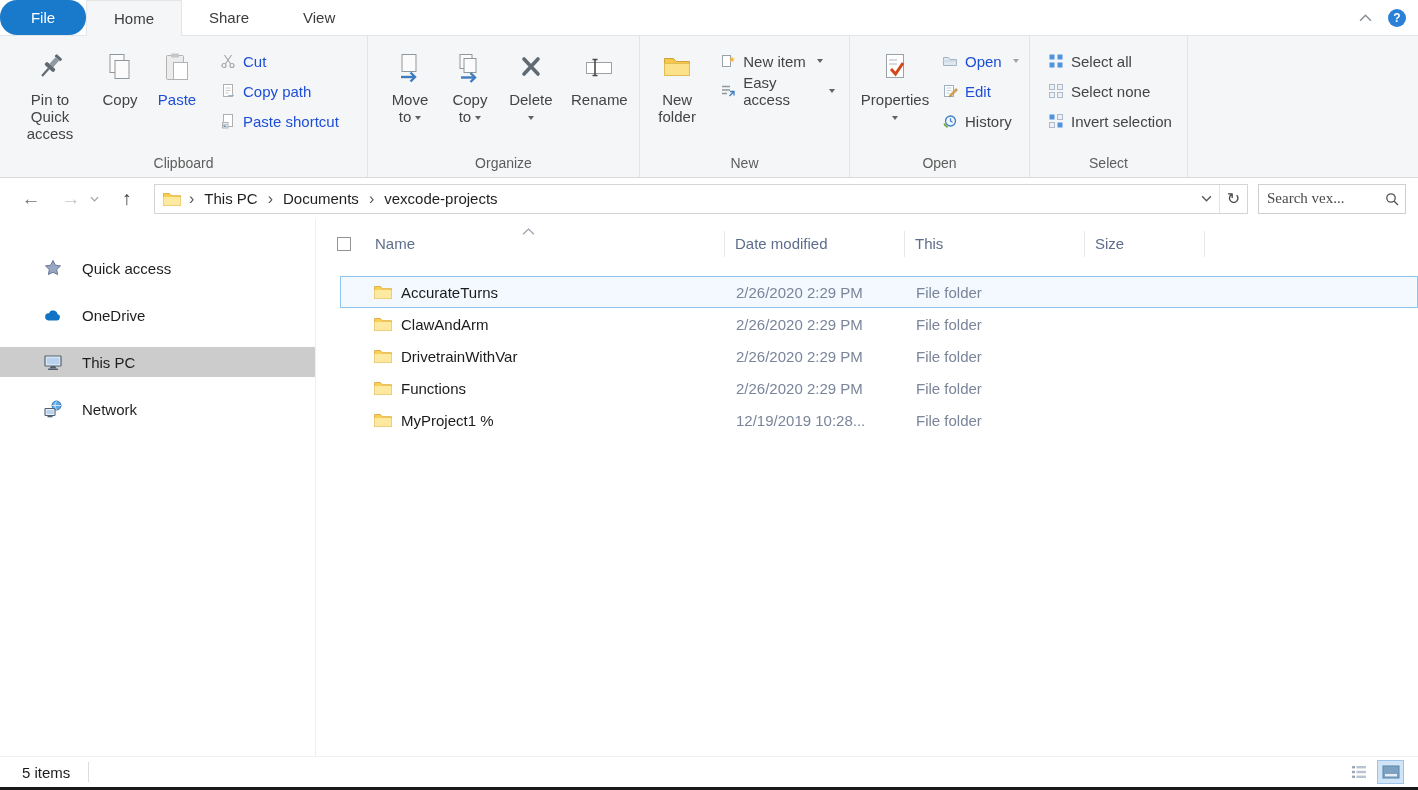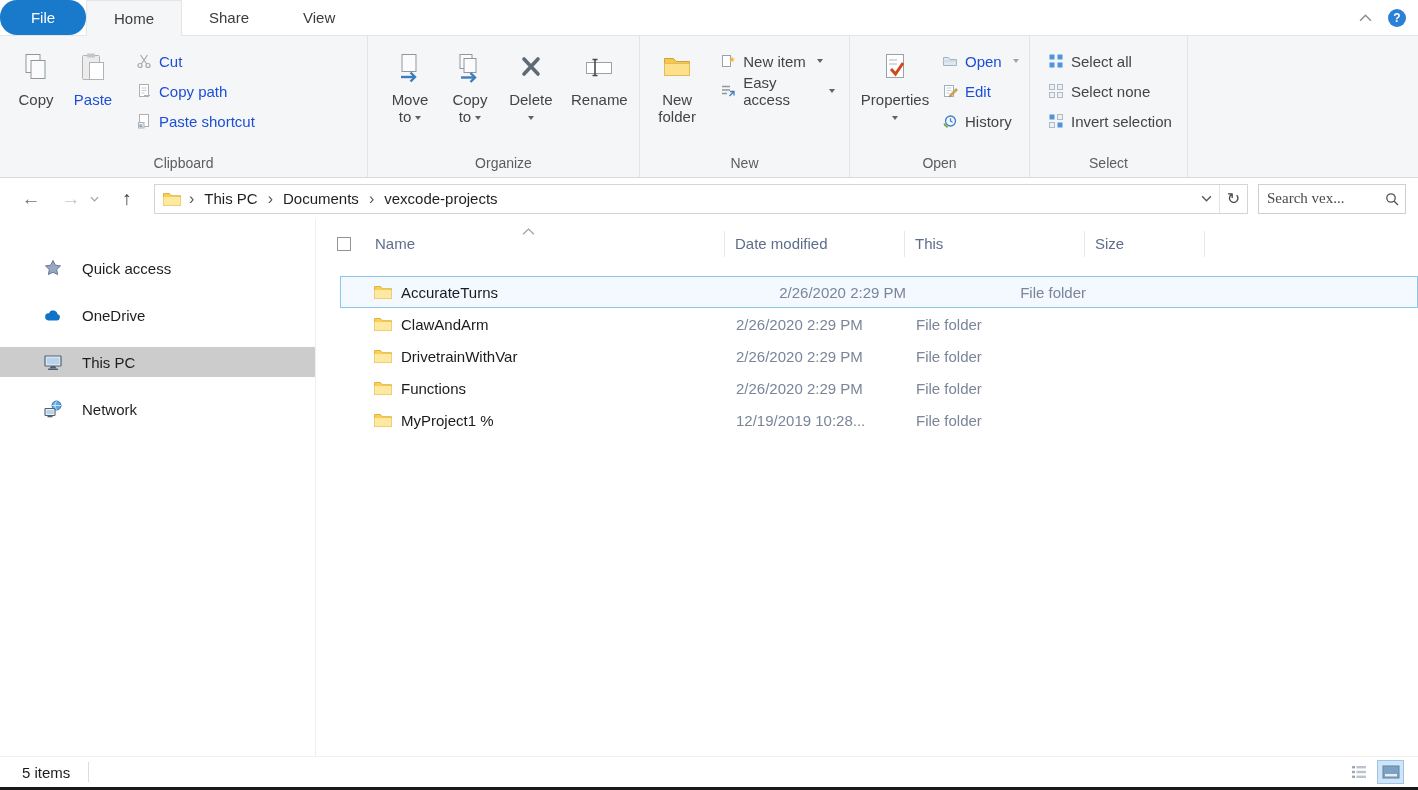--- a/index.html
+++ b/index.html
@@ -58,21 +58,21 @@
   .filearea { flex:1; position:relative; }
   .hdr-row { display:grid; grid-template-columns:409px 180px 180px 116px; height:48px; align-items:center; font-size:15px; color:#5d6e8c; position:relative; }
   .hdr-name { padding-left:59px; }
   .hdr-cell { padding-left:10px; }
   .hdr-checkbox { position:absolute; left:21px; top:18px; width:14px; height:14px; border:1px solid #949494; background:#fff; }
   .sort-chev { position:absolute; left:206px; top:2px; }
   .hdr-sep { position:absolute; width:1px; height:26px; top:12px; background:#e4e7ea; }
 
   .rows { margin-left:24px; margin-top:9px; }
   .row { display:grid; grid-template-columns:385px 180px 180px 116px; height:32px; align-items:center; font-size:15px; border:1px solid transparent; cursor:default; }
-  .row.selected { background:#f3f9fe; border-color:#8cc6ee;text-align:right; }
+  .row.selected { background:#f3f9fe; border-color:#8cc6ee; }
   .name-cell { display:flex; align-items:center; gap:9px; padding-left:33px; color:#1b1b1b; }
   .name-cell .ficon { width:18px; height:14px; flex:0 0 18px; }
   .meta { color:#7a8599; padding-left:10px; }
 
   
   .statusbar { height:31px; background:#fff; border-top:1px solid #f0f0f0; display:flex; align-items:center; position:relative; }
   .status-count { margin-left:22px; font-size:15px; color:#1b1b1b; }
   .status-sep { width:1px; height:20px; background:#dcdcdc; margin-left:18px; }
   .view-btns { position:absolute; right:14px; display:flex; gap:5px; }
   .view-btn { width:27px; height:24px; display:flex; align-items:center; justify-content:center; border:1px solid transparent; }
@@ -96,20 +96,33 @@
           </svg>
       </span>
       <span class="help">?</span>
     </div>
   </div>
 
   <div class="ribbon">
 
     <div class="group" style="width:368px">
       <div class="group-body">
+        <div class="btn-lg" style="width:84px">
+          <span class="icon32">
+            <svg width="32" height="32" viewBox="0 0 32 32">
+                <g transform="rotate(42 16 16)">
+                  <rect x="12" y="2" width="8" height="3" rx="1" fill="#5f6a73"></rect>
+                  <rect x="13.5" y="5" width="5" height="9" fill="#8f99a2"></rect>
+                  <rect x="10" y="14" width="12" height="4" rx="1.5" fill="#5f6a73"></rect>
+                  <rect x="15" y="18" width="2.2" height="10" fill="#5f6a73"></rect>
+                </g>
+              </svg>
+          </span>
+          <span class="lbl">Pin to Quick access</span>
+        </div>
         <div class="btn-lg" style="width:56px">
           <span class="icon32">
             <svg width="32" height="32" viewBox="0 0 32 32">
                 <rect x="6" y="3.5" width="14" height="18" fill="#fbfbfb" stroke="#8f979e"></rect>
                 <rect x="11" y="9.5" width="14" height="18" fill="#fbfbfb" stroke="#8f979e"></rect>
               </svg>
           </span>
           <span class="lbl">Copy</span>
         </div>
         <div class="btn-lg disabled" style="width:58px">

